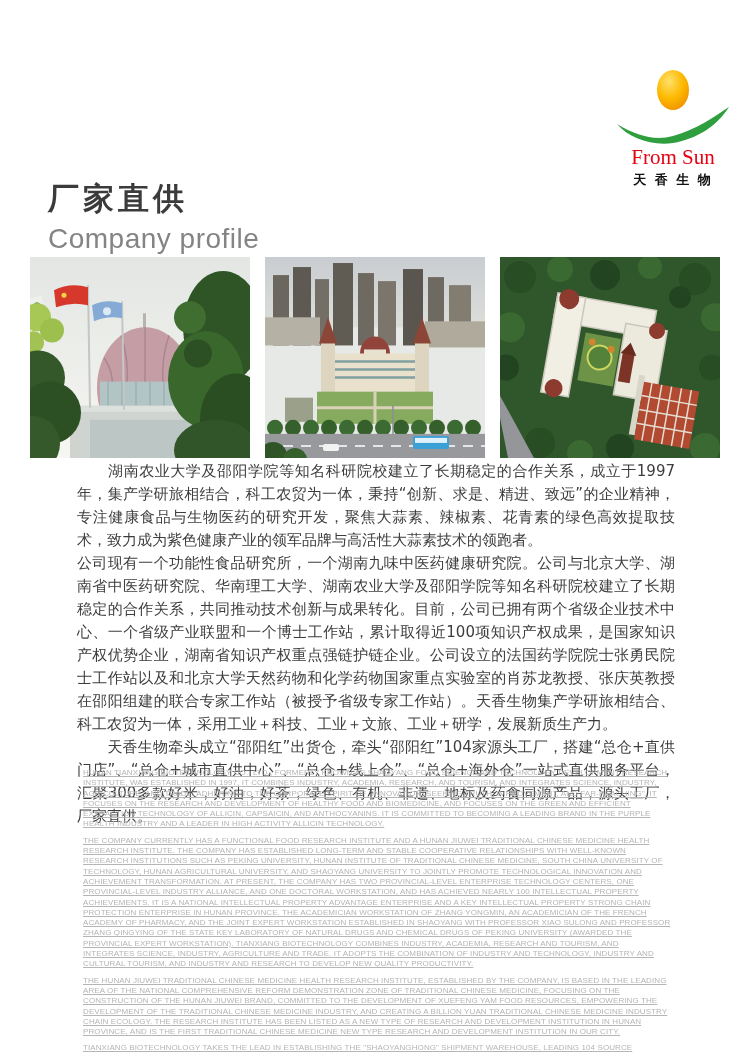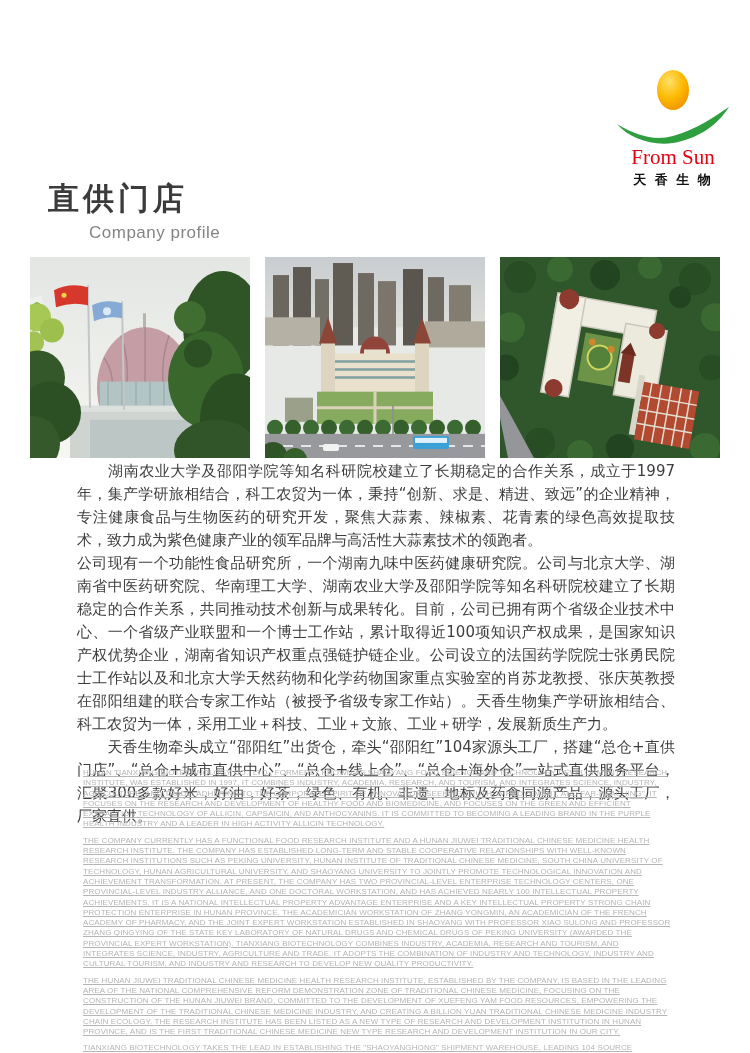--- a/index.html
+++ b/index.html
@@ -12,21 +12,21 @@
   
   .logo { position:absolute; left:610px; top:62px; width:126px; height:130px; }
   .logo svg { width:100%; height:100%; display:block; }
   .logo-en-text { font-family:"Liberation Serif","DejaVu Serif",serif; font-size:21px; }
   .logo-zh-text { font-family:"DejaVu Sans","Liberation Sans",sans-serif; font-size:13px; font-weight:bold; letter-spacing:2px; }
 
   
   .title-block { position:absolute; left:48px; top:178px; }
   .title-zh { margin:0; font-size:31px; font-weight:bold; color:#3b3b3b; letter-spacing:4px;
               font-family:"DejaVu Sans","Liberation Sans",sans-serif; }
-  .title-en { margin-top:3px; font-size:17px; color:#848484; letter-spacing:0.5px;margin-left:41px; }
+  .title-en { margin-top:3px; font-size:28px; color:#848484; letter-spacing:0.5px; }
 
   
   .photos { position:absolute; left:30px; top:257px; width:690px; height:201px; display:flex; gap:15px; }
   .photo { flex:1 1 0; height:201px; overflow:hidden; background:#e7e9e7; }
   .photo svg { width:100%; height:100%; display:block; }
 
   
   .cn-text {
     position:absolute; left:77px; top:460px; width:598px;
     font-size:15px; line-height:23px; color:#3d3d3d; text-align:justify;
@@ -57,21 +57,21 @@
         </radialGradient>
       </defs>
       <ellipse cx="62" cy="28" rx="16" ry="20" fill="url(#sunG)"></ellipse>
       <path d="M6,62 C26,74 44,79 62,74 C86,67 103,55 118,45 C106,64 86,77 62,81 C40,84 18,76 6,62 Z" fill="#2f9e3f"></path>
       <text class="logo-en-text" x="62" y="102" text-anchor="middle" fill="#e60012">From Sun</text>
       <text class="logo-zh-text" x="62" y="122" text-anchor="middle" fill="#111111">天 香 生 物</text>
     </svg>
   </div>
 
   <div class="title-block">
-    <h1 class="title-zh">直供门店</h1>
+    <h1 class="title-zh">厂家直供</h1>
     <div class="title-en">Company profile</div>
   </div>
 
   <div class="photos">
 
     <div class="photo">
       <svg viewBox="0 0 220 200" preserveAspectRatio="none">
         <defs>
           <linearGradient id="sky1" x1="0" y1="0" x2="0" y2="1">
             <stop offset="0%" stop-color="#e3e6e3"></stop>

